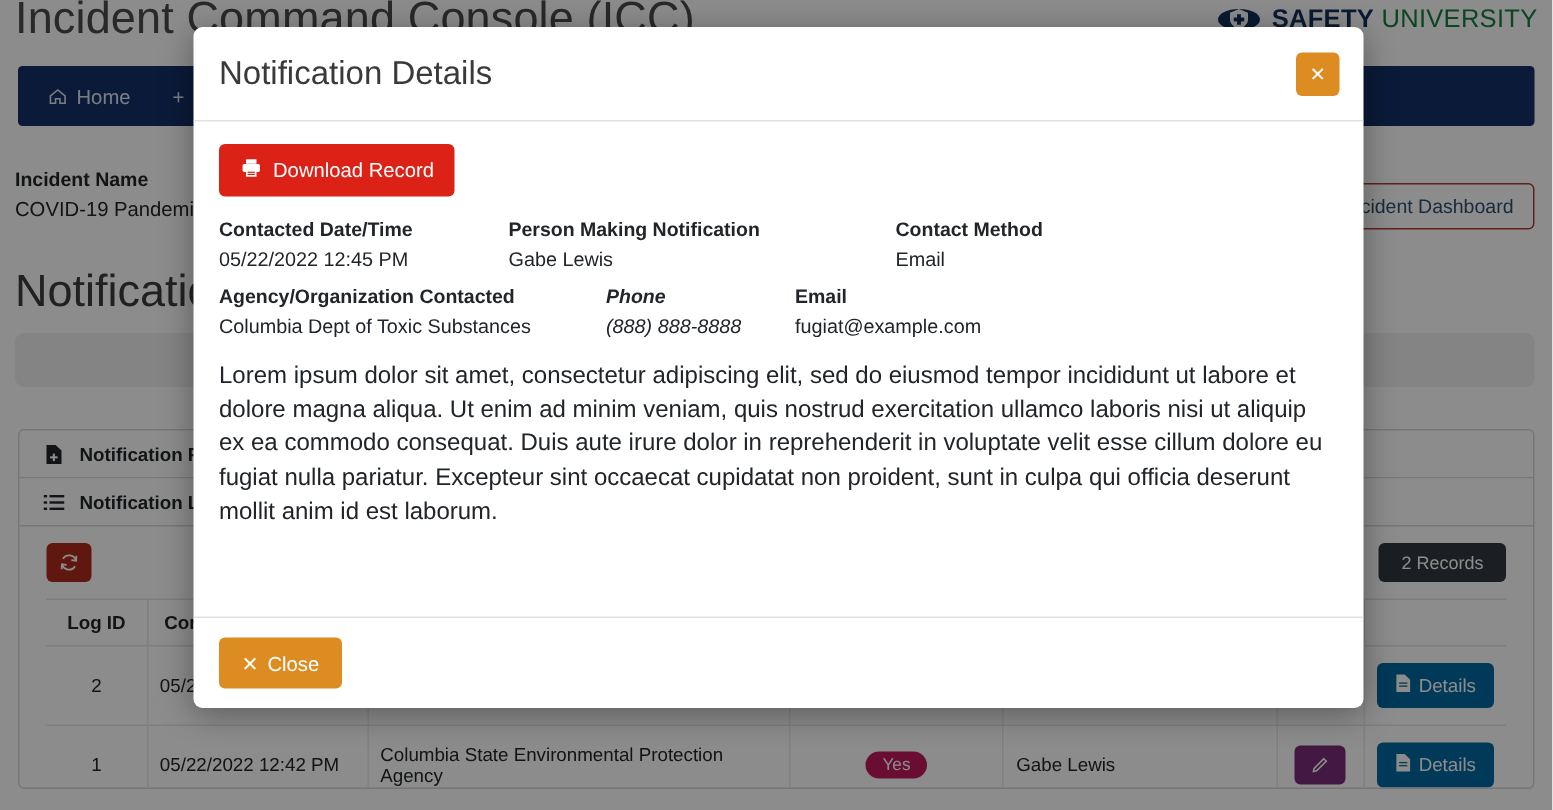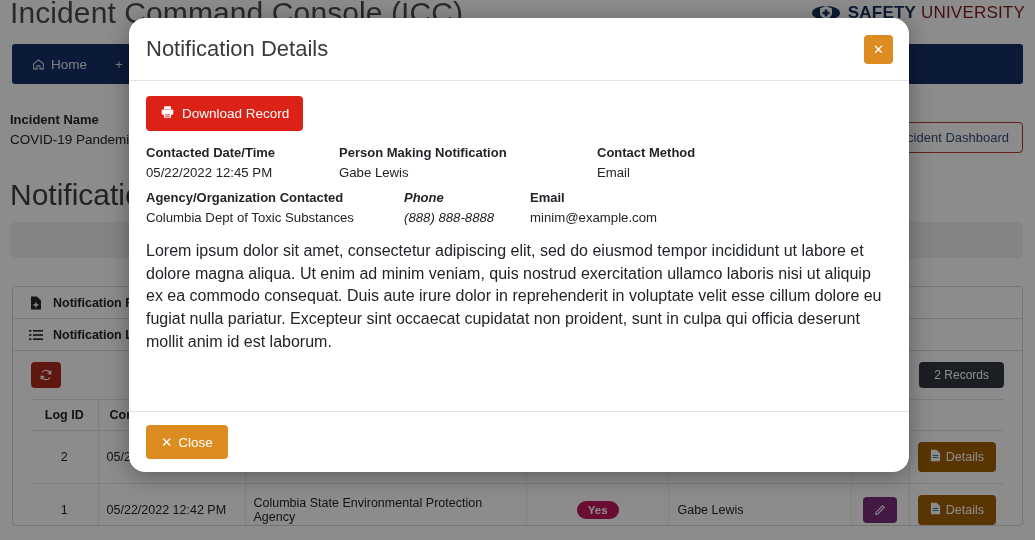--- a/index.html
+++ b/index.html
@@ -35,21 +35,21 @@
     white-space: nowrap;
   }
   .brand {
     position: absolute; right: 10px; top: 3px;
     display: flex; align-items: center; gap: 6px;
     white-space: nowrap;
   }
   .brand-mark { display: block; }
   .brand-text { font-size: 17px; letter-spacing: .2px; }
   .brand-text .b1 { font-weight: 700; color: #14305c; }
-  .brand-text .b2 { font-weight: 400; color: #7f1d1d; }
+  .brand-text .b2 { font-weight: 400; color: #15803d; }
 
   
   .navbar {
     position: absolute; left: 12px; top: 44px;
     width: 1011px; height: 40px;
     background: #143168;
     border-radius: 3px;
     display: flex; align-items: center;
     padding: 0 6px;
   }
@@ -166,50 +166,50 @@
   }
   table.datatable td:last-child { border-right: none; }
   .c-center { text-align: center; }
   .c-left { text-align: left; }
 
   .pill {
     display: inline-block;
     background: #c2185b;
     color: #fff;
     font-size: 11.5px;
-    font-weight: 700;
+    font-weight: 400;
     padding: 3px 11px;
     border-radius: 10px;
   }
   .btn-edit {
     background: #7b2d7b;
     border: none;
     width: 34px; height: 26px;
     border-radius: 4px;
     color: #fff;
     display: inline-flex; align-items: center; justify-content: center;
   }
   .btn-details {
-    background: #a16207;
+    background: #0369a1;
     border: none;
     color: #fff;
     font-size: 12.5px;
     padding: 7px 12px;
     border-radius: 4px;
     display: inline-flex; align-items: center; gap: 5px;
     white-space: nowrap;
   }
 
   
   #modal {
     position: absolute;
     left: 129px; top: 18px;
     width: 780px; height: 454px;
     background: #ffffff;
-    border-radius: 16px;
+    border-radius: 6px;
     box-shadow: 0 4px 22px rgba(0,0,0,0.35);
     z-index: 60;
     display: flex; flex-direction: column;
     overflow: hidden;
   }
   .modal-header {
     height: 63px;
     display: flex; align-items: center;
     padding: 0 16px 0 17px;
     border-bottom: 1px solid #e2e2e2;
@@ -489,21 +489,21 @@
         <div class="fld" style="width:258px">
           <span class="fld-label">Agency/Organization Contacted</span>
           <span class="fld-value">Columbia Dept of Toxic Substances</span>
         </div>
         <div class="fld w-c">
           <span class="fld-label">Phone</span>
           <span class="fld-value">(888) 888-8888</span>
         </div>
         <div class="fld">
           <span class="fld-label">Email</span>
-          <span class="fld-value">minim@example.com</span>
+          <span class="fld-value">fugiat@example.com</span>
         </div>
       </div>
 
       <div class="frow">
         <div class="fld w-full">
           <span class="notes-text">Lorem ipsum dolor sit amet, consectetur adipiscing elit, sed do eiusmod tempor incididunt ut labore et dolore magna aliqua. Ut enim ad minim veniam, quis nostrud exercitation ullamco laboris nisi ut aliquip ex ea commodo consequat. Duis aute irure dolor in reprehenderit in voluptate velit esse cillum dolore eu fugiat nulla pariatur. Excepteur sint occaecat cupidatat non proident, sunt in culpa qui officia deserunt mollit anim id est laborum.</span>
         </div>
       </div>
 
 

